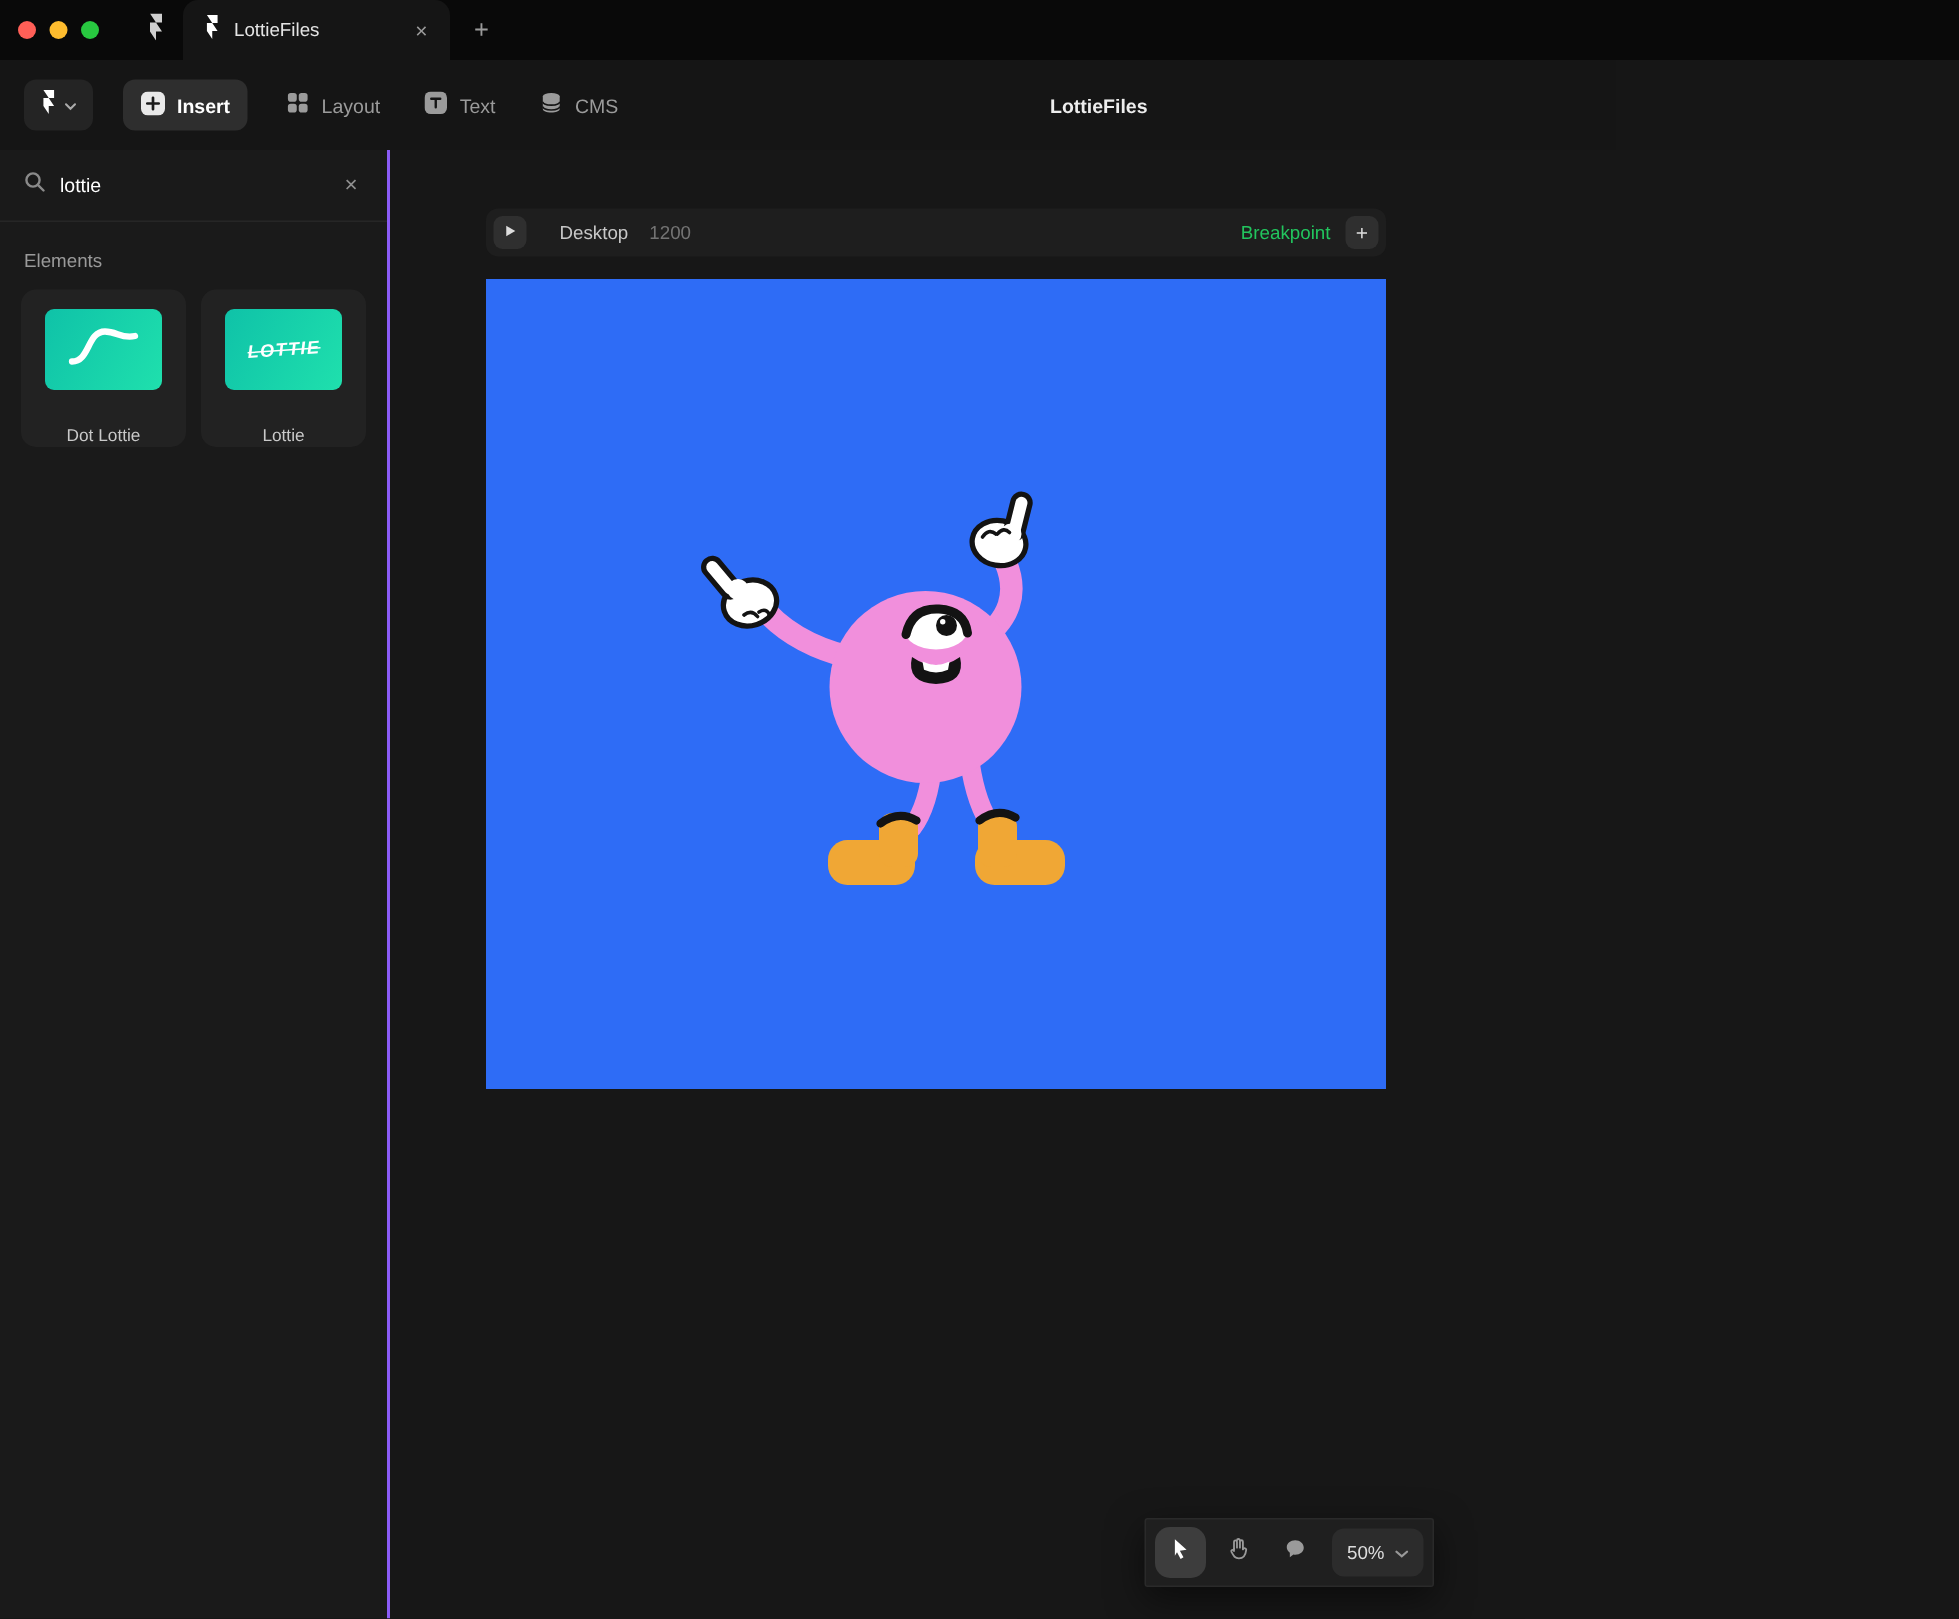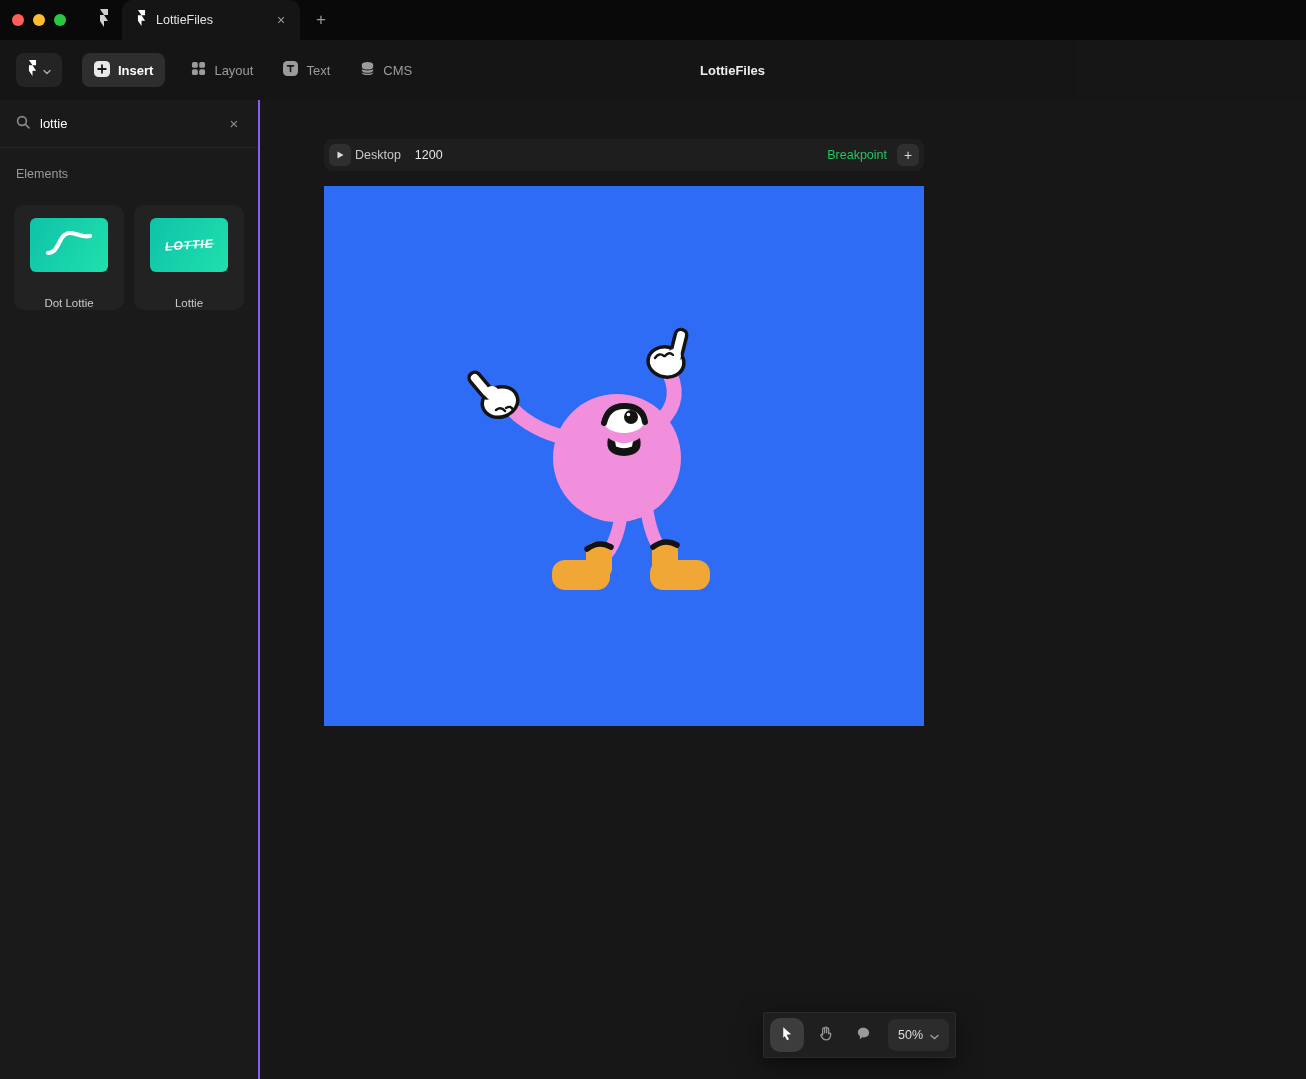--- a/index.html
+++ b/index.html
@@ -63,21 +63,21 @@
   }
   .search-row {
     height: 48px; display: flex; align-items: center; padding: 0 14px 0 16px;
     border-bottom: 1px solid #262626;
   }
   .search-input {
     flex: 1; margin-left: 10px; background: transparent; border: none; outline: none;
     color: #ffffff; font-size: 13px; font-family: "Liberation Sans", sans-serif;
   }
   .search-clear { color: #8f8f8f; font-size: 15px; width: 20px; text-align: center; }
-  .section-label { margin: 19px 16px 24px 16px; color: #9a9a9a; font-size: 12.5px; }
+  .section-label { margin: 19px 16px 12px 16px; color: #9a9a9a; font-size: 12.5px; }
   .cards { display: grid; grid-template-columns: 1fr 1fr; gap: 10px; padding: 0 14px; }
   .el-card {
     background: #222222; border-radius: 10px; height: 105px;
     display: flex; flex-direction: column; align-items: center;
   }
   .thumb {
     width: 78px; height: 54px; border-radius: 6px; margin-top: 13px;
     background: linear-gradient(120deg, #0fc2a8 0%, #1fe0ad 100%);
     display: flex; align-items: center; justify-content: center; overflow: hidden;
   }
@@ -95,22 +95,22 @@
   }
   .bp-bar {
     position: absolute; left: 64px; top: 39px; width: 600px; height: 32px;
     background: #1e1e1e; border-radius: 8px;
     display: flex; align-items: center; padding: 0 5px;
   }
   .bp-icon-btn {
     width: 22px; height: 22px; border-radius: 6px; background: #2f2f2f;
     display: flex; align-items: center; justify-content: center;
   }
-  .bp-device { color: #c7c7c7; font-size: 12.5px; margin-left: 4px; }
-  .bp-width { color: #e5e5e5; font-size: 12.5px; margin-left: 14px; }
+  .bp-device { color: #c7c7c7; font-size: 12.5px; margin-left: 22px; }
+  .bp-width { color: #737373; font-size: 12.5px; margin-left: 14px; }
   .bp-spacer { flex: 1; }
   .bp-add-label { color: #22c55e; font-size: 12.5px; }
   .bp-add-btn {
     width: 22px; height: 22px; border-radius: 6px; background: #2f2f2f; margin-left: 10px;
     color: #dddddd; font-size: 14px; line-height: 22px; text-align: center;
   }
   .artboard { position: absolute; left: 64px; top: 86px; width: 600px; height: 540px; }
 
   
   .view-bar {

